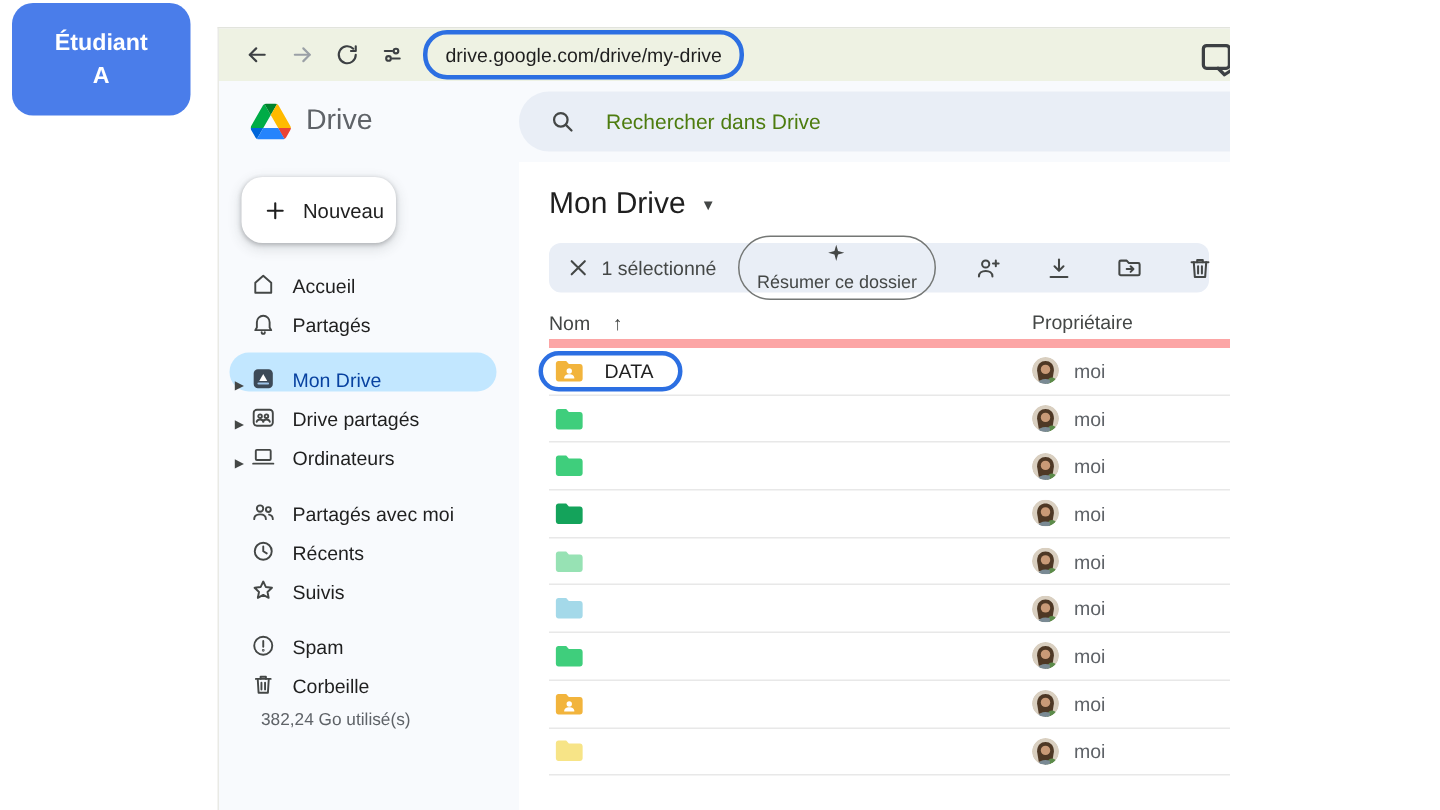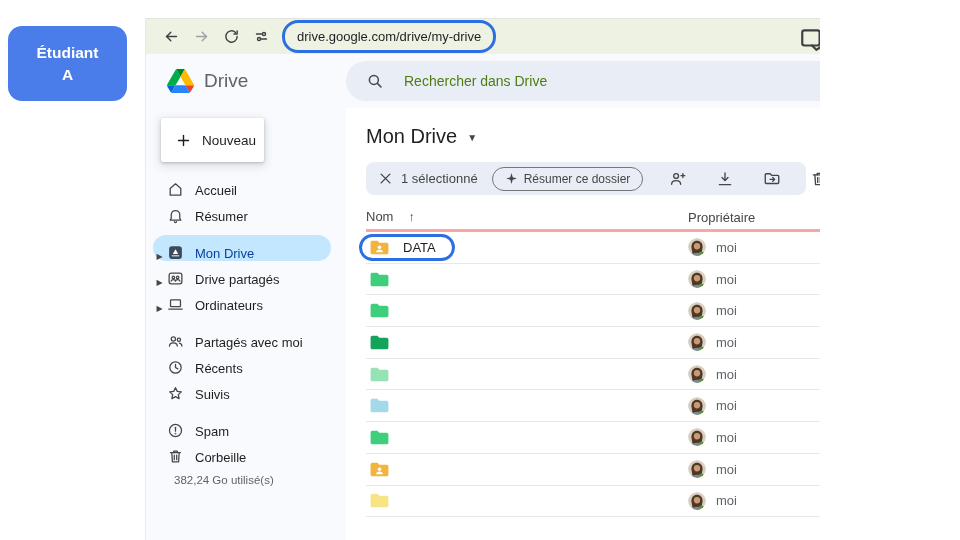--- a/index.html
+++ b/index.html
@@ -1,20 +1,20 @@
 <!DOCTYPE html>
 <html><head>
 <meta charset="utf-8">
 <style>
   * { margin:0; padding:0; box-sizing:border-box; }
   html,body { width:960px; height:540px; background:#fff; font-family:"Liberation Sans", sans-serif; overflow:hidden; }
   .stage { position:relative; width:960px; height:540px; background:#fff; }
 
   
-  .badge { position:absolute; left:8px; top:26px; width:119px; height:75px; background:#4a7dea;
+  .badge { position:absolute; left:8px; top:2px; width:119px; height:75px; background:#4a7dea;
            border-radius:14px; color:#fff; font-weight:bold; font-size:15.5px; line-height:22px;
            display:flex; flex-direction:column; align-items:center; justify-content:center; text-align:center; }
 
   
   .window { position:absolute; left:145px; top:18px; width:675px; height:522px; background:#fff;
             border-top:1px solid #e2e4dd; border-left:1px solid #e9eae5; overflow:hidden; }
 
   
   .chrome { height:35px; background:#eef2e3; display:flex; align-items:center; padding:0 0 0 10px; position:relative; }
   .nav-ic { width:30px; height:30px; display:flex; align-items:center; justify-content:center; flex:0 0 auto; cursor:pointer; }
@@ -31,21 +31,21 @@
   .logo-area svg { width:27px; height:24px; }
   .logo-text { font-size:19px; color:#5f6368; }
   .search-bar { flex:1; height:40px; background:#e9eef6; border-radius:24px; margin-right:-20px;
                 display:flex; align-items:center; gap:12px; padding:0 8px 0 12px; cursor:text; }
   .search-bar .mag { width:34px; height:34px; border-radius:50%; display:flex; align-items:center; justify-content:center; }
   .search-bar .mag svg { width:18px; height:18px; }
   .search-ph { font-size:14px; color:#4d7c0f; }
 
   .app-body { flex:1; display:flex; }
   .sidebar { width:200px; background:#f8fafd; padding:10px 0 0 7px; flex:0 0 auto; }
-  .new-btn { width:103px; height:44px; background:#fff; border:none; border-radius:2px; margin-left:8px;
+  .new-btn { width:103px; height:44px; background:#fff; border:none; border-radius:14px; margin-left:8px;
              box-shadow:0 1px 3px rgba(60,64,67,.3), 0 3px 8px 2px rgba(60,64,67,.12);
              display:flex; align-items:center; gap:10px; padding:0 0 0 14px; cursor:pointer; }
   .new-btn svg { width:17px; height:17px; }
   .new-btn span { font-size:13.5px; font-weight:500; color:#1f1f1f; }
   .nav-group { margin-top:11px; list-style:none; }
   .nav-group:first-of-type { margin-top:10px; }
   .nav-item { height:26px; display:flex; align-items:flex-end; border-radius:20px; width:178px; cursor:pointer; }
   .nav-item .caret { width:13px; font-size:8px; color:#444746; text-align:center; flex:0 0 auto; }
   .nav-item .nico { width:18px; height:18px; flex:0 0 auto; display:flex; align-items:center; justify-content:center; }
   .nav-item .nico svg { width:17px; height:17px; }
@@ -59,27 +59,27 @@
   .page-title { display:flex; align-items:center; gap:10px; height:30px; cursor:pointer; width:130px; }
   .page-title h1 { font-size:20px; font-weight:400; color:#1f1f1f; }
   .page-title .dd { font-size:10px; color:#444746; padding-top:2px; }
 
   .sel-toolbar { margin-top:11px; height:33px; width:440px; background:#e9eef6; border-radius:8px;
                  display:flex; align-items:center; padding:0 12px; }
   .sel-close { width:24px; height:24px; display:flex; align-items:center; justify-content:center; cursor:pointer; }
   .sel-close svg { width:15px; height:15px; }
   .sel-count { font-size:13px; font-weight:500; color:#444746; margin:0 14px 0 8px; white-space:nowrap; }
   .summ-btn { display:flex; align-items:center; gap:6px; border:1px solid #747775; border-radius:999px;
-              background:transparent; padding:4px 12px; cursor:pointer; }
+              background:transparent; padding:4px 12px; cursor:pointer;flex-direction:column; }
   .summ-btn svg { width:13px; height:13px; }
   .summ-btn span { font-size:12px; font-weight:500; color:#444746; white-space:nowrap; }
   .act-ic { width:24px; height:24px; margin-left:23px; display:flex; align-items:center; justify-content:center; cursor:pointer; flex:0 0 auto; }
   .act-ic svg { width:18px; height:18px; }
 
-  .table-hdr { margin-top:9px; height:28px; display:flex; align-items:center; border-bottom:3px solid #fca5a5; padding-right:0; }
+  .table-hdr { margin-top:9px; height:28px; display:flex; align-items:center; border-bottom:6px solid #fca5a5; padding-right:0; }
   .col-name { flex:1; display:flex; align-items:center; gap:15px; }
   .col-owner { width:132px; flex:0 0 auto; }
   .hdr-lbl { font-size:13px; font-weight:500; color:#444746; cursor:pointer; }
   .sort-arrow { font-size:13px; color:#444746; cursor:pointer; }
 
   .file-row { height:31.7px; display:flex; align-items:center; border-bottom:1px solid #e8e8e8; cursor:pointer; }
   .name-wrap { display:inline-flex; align-items:center; gap:13px; border:3px solid transparent;
                border-radius:16px; padding:2px 16px 2px 7px; margin-left:-7px; }
   .name-wrap.hl { border-color:#2c6fe2; }
   .name-wrap svg { width:21px; height:17px; display:block; }
@@ -184,21 +184,21 @@
     <span class="lbl">Accueil</span>
   </div>
                 <div class="nav-item">
     <span class="caret" style="visibility: hidden;">▶</span>
     <span class="nico">
                     <svg viewBox="0 0 24 24" fill="none" stroke="#444746" stroke-width="1.8" stroke-linecap="round" stroke-linejoin="round">
                       <path d="M6 16v-5a6 6 0 0 1 12 0v5l1.5 2.5h-15z"></path>
                       <path d="M10.5 20.5a1.5 1.5 0 0 0 3 0"></path>
                     </svg>
                   </span>
-    <span class="lbl">Résumer</span>
+    <span class="lbl">Partagés</span>
   </div>
               </div>
               <div class="nav-group">
                 <div class="nav-item selected">
     <span class="caret" style="visibility: visible;">▶</span>
     <span class="nico">
                     <svg viewBox="0 0 24 24">
                       <rect x="3" y="3" width="18" height="18" rx="4" fill="#3d4a57"></rect>
                       <path d="M12 7.5l3.8 6.5H8.2z" fill="#fff"></path>
                       <rect x="6.5" y="15.5" width="11" height="2" rx="1" fill="#9fc4e8"></rect>

